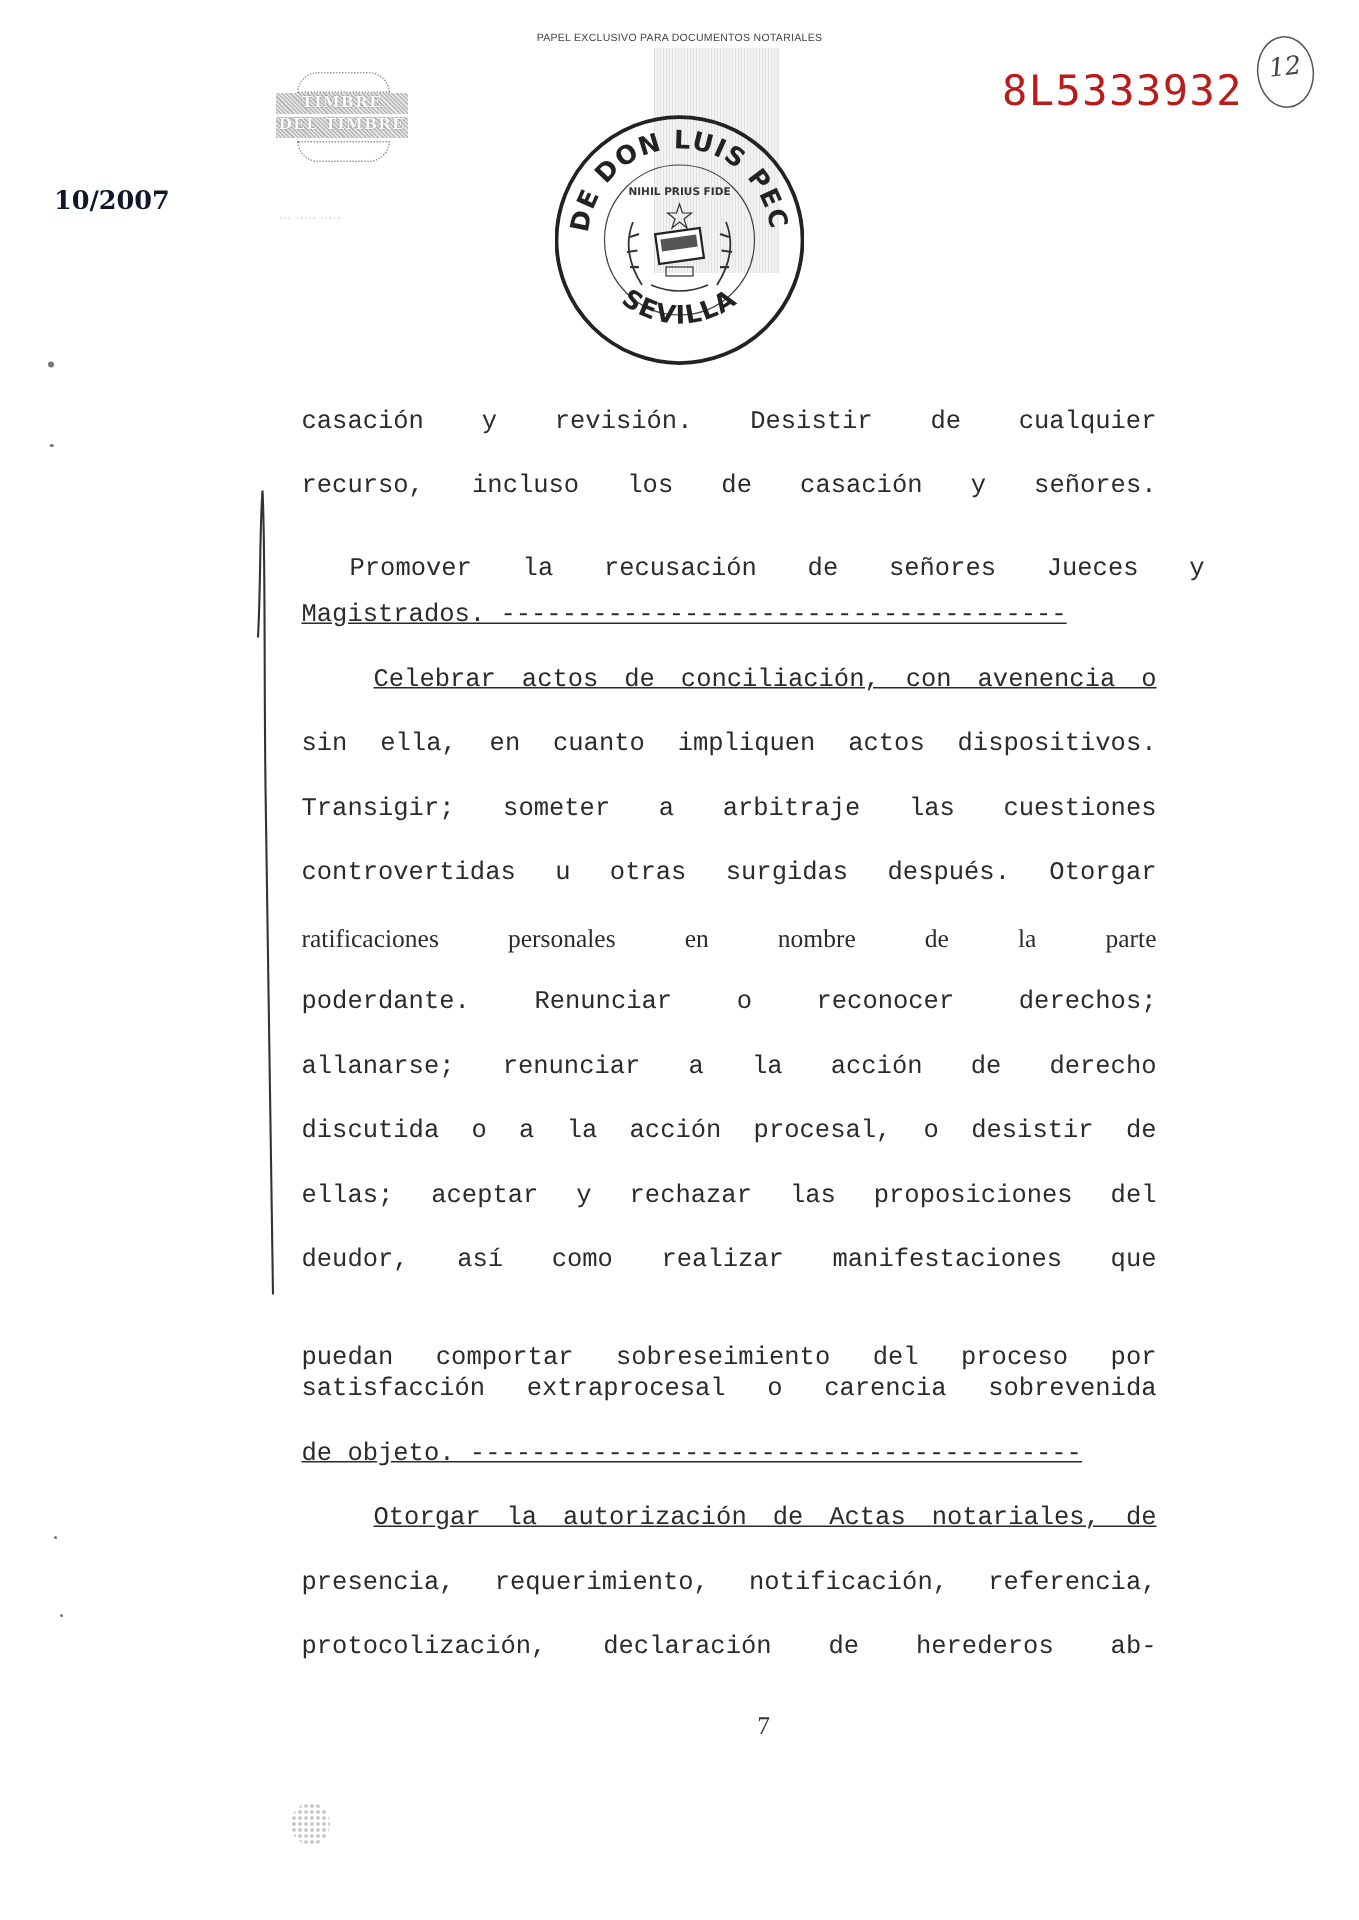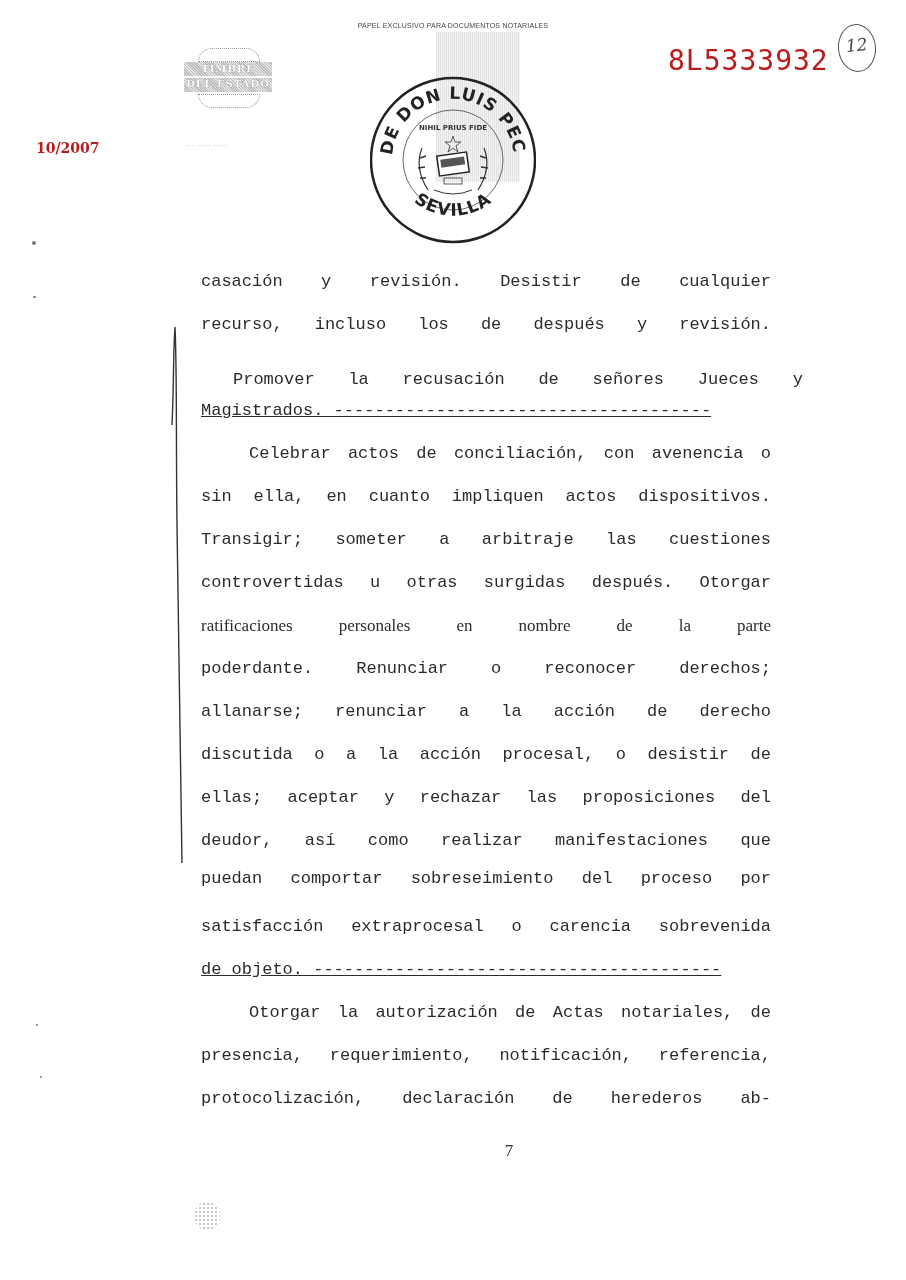--- a/index.html
+++ b/index.html
@@ -1,32 +1,32 @@
 <!DOCTYPE html>
 <html><head>
 <meta charset="utf-8">
 <style>
   html, body { margin: 0; padding: 0; background: #ffffff; }
   body { width: 906px; height: 1280px; position: relative; overflow: hidden; color: #2a2a2a; }
   .abs { position: absolute; }
   .paper-header { top: 22px; left: 0; width: 906px; text-align: center; font-family: "Liberation Sans", sans-serif; font-size: 7px; letter-spacing: 0.2px; color: #444; }
   .serial { top: 44px; left: 668px; font-family: "DejaVu Sans Mono", monospace; font-size: 28px; color: #b91c1c; letter-spacing: 1px; font-weight: 300; }
   .circled-num { top: 24px; left: 838px; width: 36px; height: 46px; border: 1.3px solid #555; border-radius: 50%; font-family: "DejaVu Serif", serif; font-style: italic; font-size: 17px; color: #444; text-align: center; line-height: 40px; transform: rotate(-6deg); }
-  .date-code { top: 140px; left: 36px; font-family: "DejaVu Serif", serif; font-weight: bold; font-size: 14px; color: #b91c1c; }
+  .date-code { top: 124px; left: 36px; font-family: "DejaVu Serif", serif; font-weight: bold; font-size: 17px; color: #0f172a; }
   .timbre { top: 48px; left: 184px; width: 85px; height: 60px; }
   .timbre-band { position: absolute; left: 0; width: 88px; height: 14px; background: repeating-linear-gradient(45deg, #bbb 0 1px, #e4e4e4 1px 2px); }
   .timbre-text { position: absolute; width: 88px; text-align: center; font-family: "DejaVu Serif", serif; font-size: 10px; color: #fff; text-shadow: 0 0 1px #666; letter-spacing: 1px; font-weight: bold; }
   .timbre-orn { position: absolute; left: 14px; width: 60px; height: 12px; border: 1px dotted #999; border-radius: 30px 30px 0 0; }
   .timbre-sub { top: 142px; left: 186px; font-family: "Liberation Sans", sans-serif; font-size: 7px; color: #bbb; letter-spacing: 0.5px; }
   .shade-rect { top: 32px; left: 436px; width: 84px; height: 150px; background: repeating-linear-gradient(90deg, #d6d6d6 0 1px, #eeeeee 1px 2px); opacity: 0.7; }
   .seal { top: 68px; left: 370px; width: 166px; height: 178px; }
   .doc-text { left: 201px; width: 570px; font-family: "Liberation Mono", monospace; font-size: 17px; color: #2b2b2b; }
   .line { position: absolute; left: 0; width: 570px; height: 24px; white-space: nowrap; text-align: justify; text-align-last: justify; }
   .line.last { text-align-last: left; text-decoration: underline; }
-  .line.indent { padding-left: 48px; width: 522px; }
+  .line.indent { padding-left: 48px; width: 522px; text-decoration: underline; }
   .page-number { top: 1141px; left: 0; width: 1018px; text-align: center; font-family: "Liberation Serif", serif; font-size: 17px; color: #333; }
   .margin-line { top: 325px; left: 170px; width: 14px; height: 540px; }
   .speck { position: absolute; background: #777; border-radius: 50%; }
   .smudge { top: 1202px; left: 194px; width: 26px; height: 28px; background: radial-gradient(circle, #bbb 0 1px, transparent 1.5px) 0 0/4px 4px; opacity: 0.8; border-radius: 50%; }
 </style>
 </head>
 <body>
 
 <div class="abs paper-header">PAPEL EXCLUSIVO PARA DOCUMENTOS NOTARIALES</div>
 
@@ -35,21 +35,21 @@
 <div class="abs serial">8L5333932</div>
 <div class="abs circled-num">12</div>
 
 <div class="abs date-code">10/2007</div>
 
 <div class="abs timbre">
   <div class="timbre-orn" style="top:0;"></div>
   <div class="timbre-band" style="top:14px;"></div>
   <div class="timbre-text" style="top:15px;">TIMBRE</div>
   <div class="timbre-band" style="top:30px;"></div>
-  <div class="timbre-text" style="top:30px;">DEL ESTADO</div>
+  <div class="timbre-text" style="top:30px;">DEL TIMBRE</div>
   <div class="timbre-orn" style="top:46px; border-radius:0 0 30px 30px;"></div>
 </div>
 <div class="abs timbre-sub">··· ····· ·····</div>
 
 <div class="abs seal">
   <svg width="166" height="178" viewBox="0 0 166 178">
     <defs>
       <path id="sealArcTop" d="M 22 92 A 61 61 0 1 1 144 92"></path>
       <path id="sealArcBottom" d="M 40 130 A 61 61 0 0 0 126 130"></path>
     </defs>
@@ -73,34 +73,34 @@
 </div>
 
 <div class="abs margin-line">
   <svg width="14" height="540" viewBox="0 0 14 540">
     <path d="M 5 2 C 3 30, 4 60, 2 100 M 5 2 C 7 40, 6 120, 7 200 L 12 538" fill="none" stroke="#333" stroke-width="1.4"></path>
   </svg>
 </div>
 
 <div class="abs doc-text" style="top:272px;">
   <div class="line" style="top:0px;">casación  y  revisión.   Desistir  de  cualquier</div>
-  <div class="line" style="top:43px;">recurso,  incluso  los  de  después  y  revisión.</div>
+  <div class="line" style="top:43px;">recurso,  incluso  los  de  casación  y  señores.</div>
   <div class="line" style="top:98px;margin-left:32px;">Promover  la  recusación  de  señores  Jueces  y</div>
   <div class="line last" style="top:129px;">Magistrados. -------------------------------------</div>
   <div class="line indent" style="top:172px;">Celebrar actos de conciliación, con avenencia o</div>
   <div class="line" style="top:215px;">sin ella, en cuanto impliquen actos dispositivos.</div>
   <div class="line" style="top:258px;">Transigir;  someter  a  arbitraje  las  cuestiones</div>
   <div class="line" style="top:301px;">controvertidas u otras surgidas después.  Otorgar</div>
   <div class="line" style="top:344px;font-family:Liberation Serif, serif;">ratificaciones  personales  en  nombre  de  la  parte</div>
   <div class="line" style="top:387px;">poderdante.   Renunciar  o  reconocer  derechos;</div>
   <div class="line" style="top:430px;">allanarse;  renunciar  a  la  acción  de  derecho</div>
   <div class="line" style="top:473px;">discutida o a la acción procesal, o desistir de</div>
   <div class="line" style="top:516px;">ellas;  aceptar y rechazar las proposiciones del</div>
   <div class="line" style="top:559px;">deudor,  así  como  realizar  manifestaciones  que</div>
-  <div class="line" style="top:597px;">puedan  comportar  sobreseimiento  del  proceso  por</div>
+  <div class="line" style="top:624px;">puedan  comportar  sobreseimiento  del  proceso  por</div>
   <div class="line" style="top:645px;">satisfacción extraprocesal o carencia sobrevenida</div>
   <div class="line last" style="top:688px;">de objeto. ----------------------------------------</div>
   <div class="line indent" style="top:731px;">Otorgar la autorización de Actas notariales, de</div>
   <div class="line" style="top:774px;">presencia, requerimiento, notificación, referencia,</div>
   <div class="line" style="top:817px;">protocolización,  declaración  de  herederos  ab-</div>
 </div>
 
 <div class="abs page-number" style="left:0; width:1018px;">7</div>
 
 <div class="speck" style="top:241px; left:32px; width:4px; height:4px;"></div>

